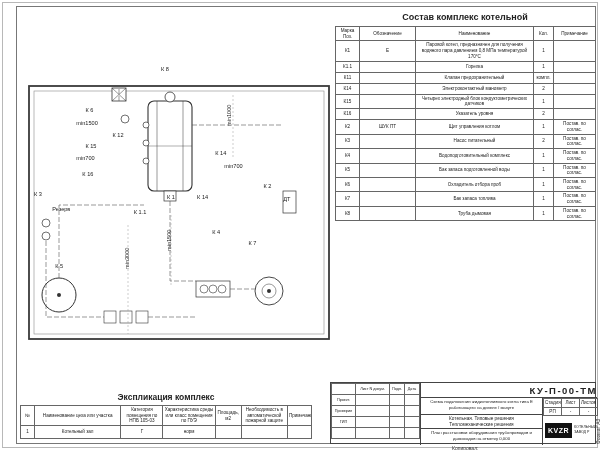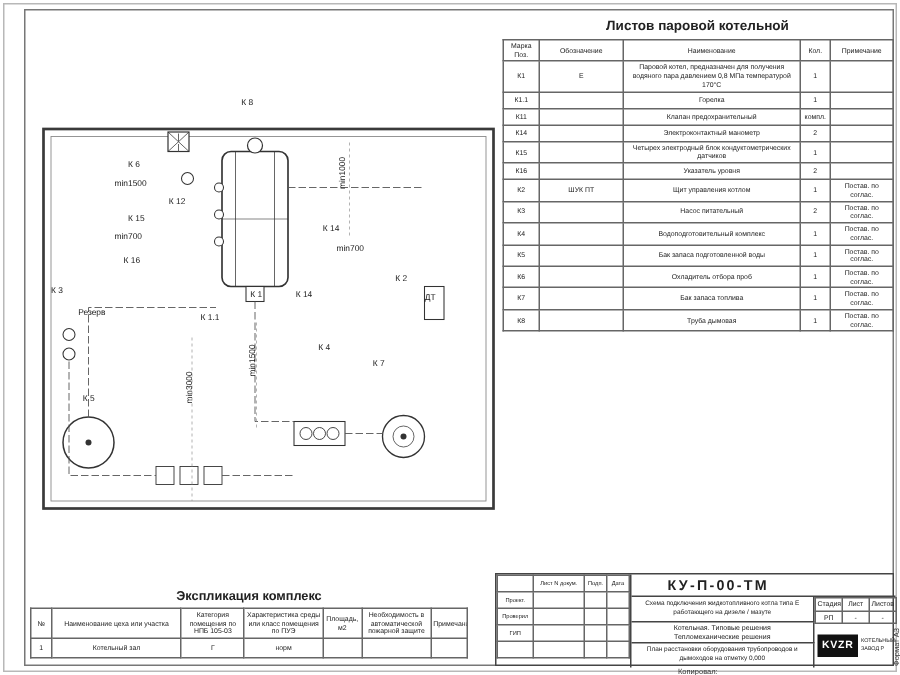--- a/index.html
+++ b/index.html
@@ -33,21 +33,21 @@
   .expl { position:absolute; left:20px; top:392px; width:292px; }
   .expl-title { font-size:8.5px; font-weight:bold; text-align:center; margin-bottom:3px; }
   .expl th { font-size:4px; }
   .expl td { height:13px; }
 
   
   .title-block { position:absolute; left:330px; top:382px; width:266px; height:62px; border:1px solid #444; background:#fff; }
   .tb-sign { position:absolute; left:0; top:0; width:90px; height:62px; border-right:1px solid #444; }
   .tb-sign table.gost th, .tb-sign table.gost td { font-size:3.8px; height:11px; padding:0 1px; }
   .tb-doc { position:absolute; left:90px; top:0; width:176px; height:15px; border-bottom:1px solid #444;
-            font-size:9.5px; font-weight:bold; letter-spacing:1.5px; text-align:left; line-height:15px;padding-left:24px; }
+            font-size:9.5px; font-weight:bold; letter-spacing:1.5px; text-align:right; line-height:15px;padding-left:24px; }
   .tb-desc { position:absolute; left:90px; top:15px; width:122px; height:17px; border-right:1px solid #444; border-bottom:1px solid #444;
              font-size:4.3px; line-height:1.3; text-align:center; padding:1px 2px; }
   .tb-mid { position:absolute; left:90px; top:32px; width:122px; height:14px; border-right:1px solid #444; border-bottom:1px solid #444;
             font-size:4.7px; line-height:1.35; text-align:center; padding-top:1px; }
   .tb-plan { position:absolute; left:90px; top:46px; width:122px; height:16px; border-right:1px solid #444;
              font-size:4.3px; line-height:1.3; text-align:center; padding:1px 2px; }
   .tb-stage { position:absolute; left:212px; top:15px; width:54px; height:17px; }
   .tb-stage th { font-size:3.8px; height:8px; padding:0; }
   .tb-stage td { font-size:4.8px; height:8px; padding:0; }
   .tb-logo { position:absolute; left:212px; top:32px; width:54px; height:30px; display:flex; align-items:center; gap:2px; padding:2px; }
@@ -158,21 +158,21 @@
         <span class="plan-label rot" style="left: 46%; top: 65%;">min1500</span>
         <span class="plan-label rot" style="left: 32%; top: 72%;">min3000</span>
         <span class="plan-label" style="left: 61%; top: 57%;">К 4</span>
         <span class="plan-label" style="left: 73%; top: 61%;">К 7</span>
         <span class="plan-label" style="left: 9%; top: 70%;">К 5</span>
         <span class="plan-label" style="left: 84.5%; top: 44%;">ДТ</span>
       </div>
   </div>
 
   <div class="comp">
-    <div class="comp-title">Листов паровой котельной</div>
+    <div class="comp-title">Состав комплекс котельной</div>
     <table class="gost">
       <thead>
           <tr>
             <th style="width: 24px;">Марка Поз.</th>
             <th style="width: 56px;">Обозначение</th>
             <th style="width: 118px;">Наименование</th>
             <th style="width: 20px;">Кол.</th>
             <th style="width: 42px;">Примечание</th>
           </tr>
         </thead>

